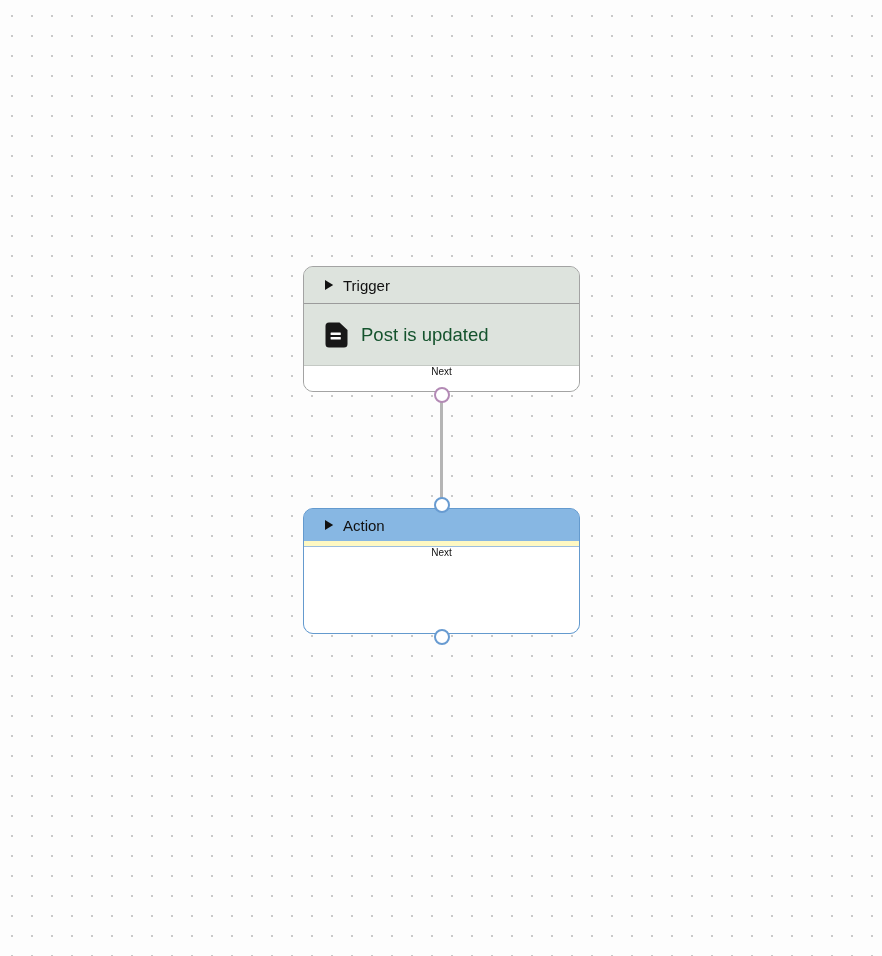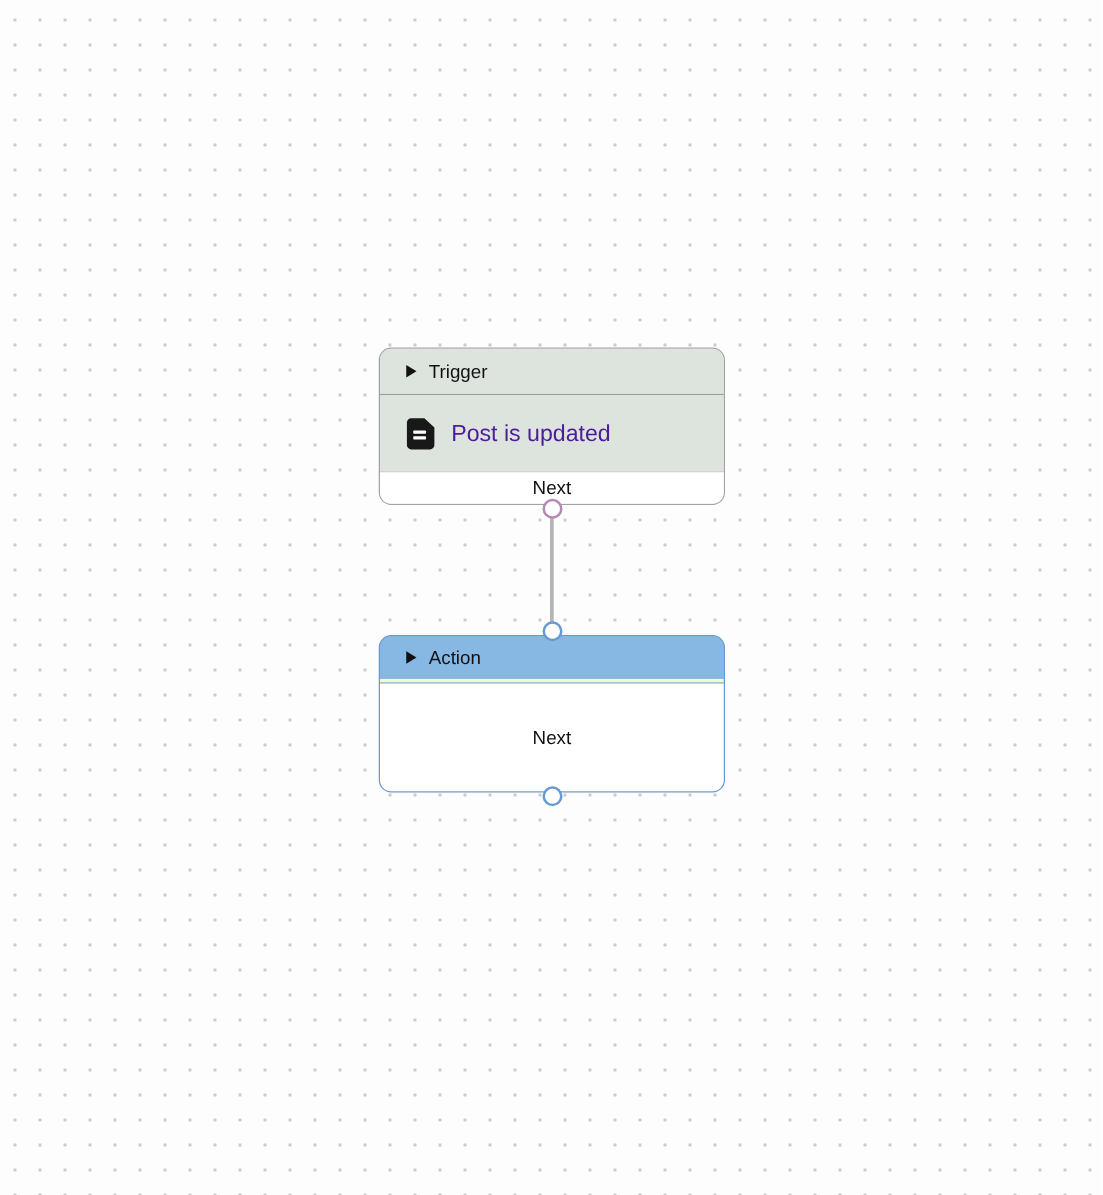--- a/index.html
+++ b/index.html
@@ -59,58 +59,57 @@
   }
 
   .node-body {
     height: 61px;
     box-sizing: border-box;
     display: flex;
     align-items: center;
     gap: 13px;
     padding-left: 21px;
     font-size: 18.5px;
-    color: #4c1d95;
+    color: #14532d;
   }
 
   .node-footer {
     flex: 1;
     background: #ffffff;
     display: flex;
-    align-items: center;
+    align-items: flex-start;
     justify-content: center;
-    font-size: 15px;
+    font-size: 10px;
     color: #111;
     border-bottom-left-radius: 9px;
     border-bottom-right-radius: 9px;
   }
 
   
   .node.trigger {
     top: 266px;
     border: 1.5px solid #a3a3a3;
     background: #dde3dd;
-    margin-top: 12px;
   }
   .node.trigger .node-header {
     background: #dde3dd;
     border-bottom: 1px solid #9b9b9b;
   }
   .node.trigger .node-body { background: #dde3dd; }
   .node.trigger .node-footer { border-top: 1px solid #c4c9c4; }
 
   
   .node.action {
     top: 508px;
     border: 1.5px solid #649ace;
     background: #87b7e3;
   }
   .node.action .node-header {
     background: #87b7e3;
-    border-bottom: 3px solid #fef9c3;
+    border-bottom: 5px solid #fef9c3;
   }
   .node.action .node-body { background: #87b7e3; }
   .node.action .node-footer { border-top: 1px solid #9cbede; }
 
   
   .handle {
     position: absolute;
     left: 50%;
     transform: translateX(-50%);
     width: 16px;

